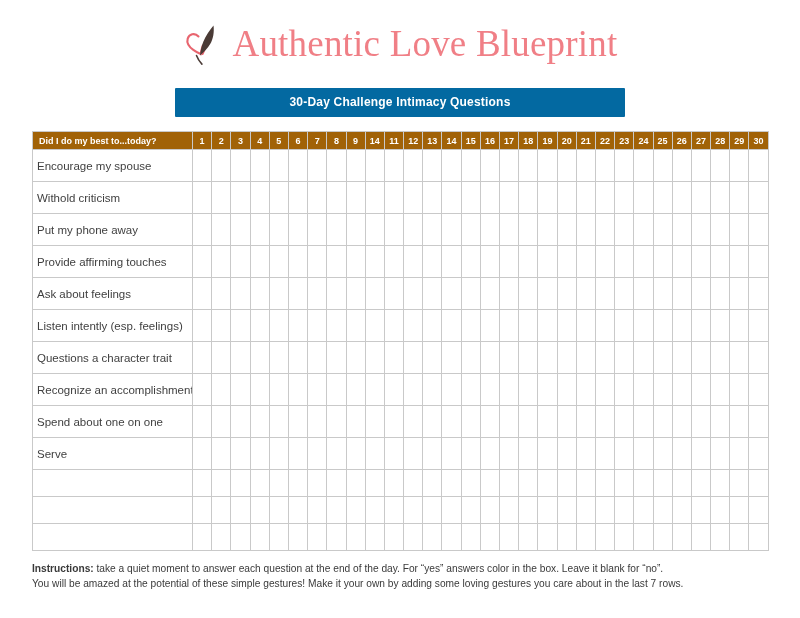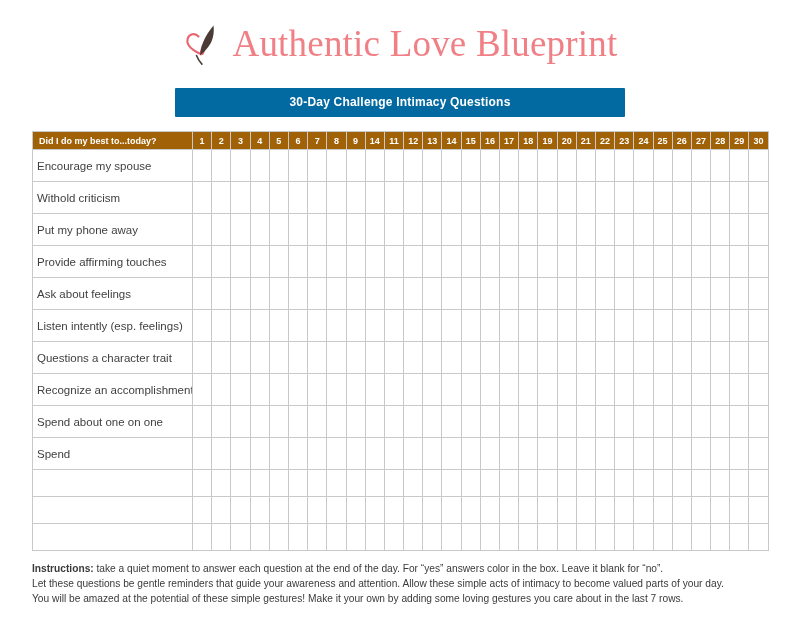--- a/index.html
+++ b/index.html
@@ -501,21 +501,21 @@
             <td class="box"></td>
             <td class="box"></td>
             <td class="box"></td>
             <td class="box"></td>
             <td class="box"></td>
             <td class="box"></td>
             <td class="box"></td>
             <td class="box"></td>
           </tr>
           <tr>
-            <td class="q-cell">Spend</td>
+            <td class="q-cell">Serve</td>
             <td class="box"></td>
             <td class="box"></td>
             <td class="box"></td>
             <td class="box"></td>
             <td class="box"></td>
             <td class="box"></td>
             <td class="box"></td>
             <td class="box"></td>
             <td class="box"></td>
             <td class="box"></td>
@@ -640,17 +640,16 @@
             <td class="box"></td>
           </tr>
         </tbody>
     </table>
   </div>
 
   <div class="instructions">
     <div>
       <b>Instructions:</b><span> take a quiet moment to answer each question at the end of the day. For “yes” answers color in the box. Leave it blank for “no”.</span>
     </div>
-    <div>Let these questions be gentle reminders that guide your awareness and attention. Allow these simple acts of intimacy to become valued parts of your day.</div>
     <div>You will be amazed at the potential of these simple gestures! Make it your own by adding some loving gestures you care about in the last 7 rows.</div>
   </div>
 
 </div>
 
 </body></html>

